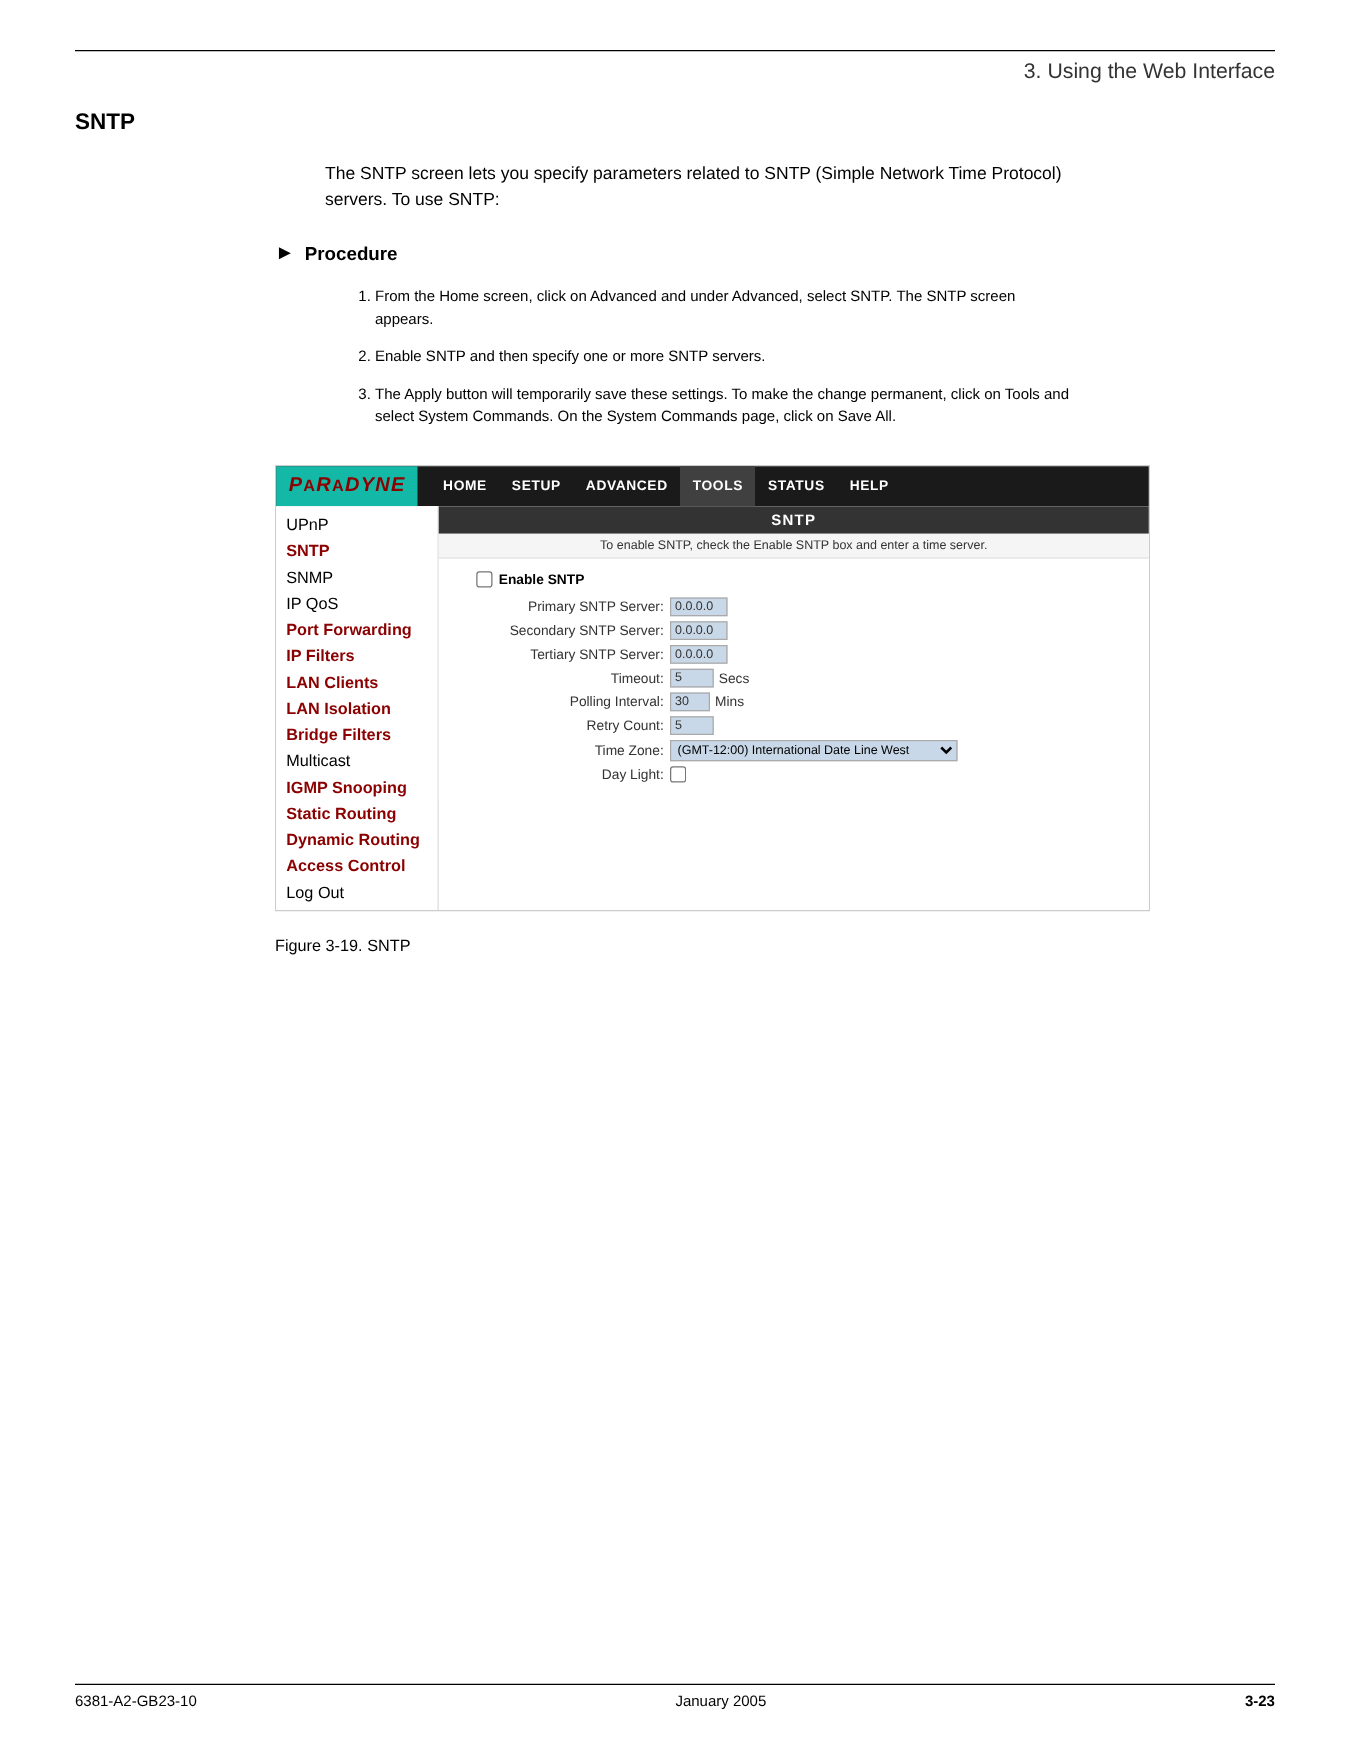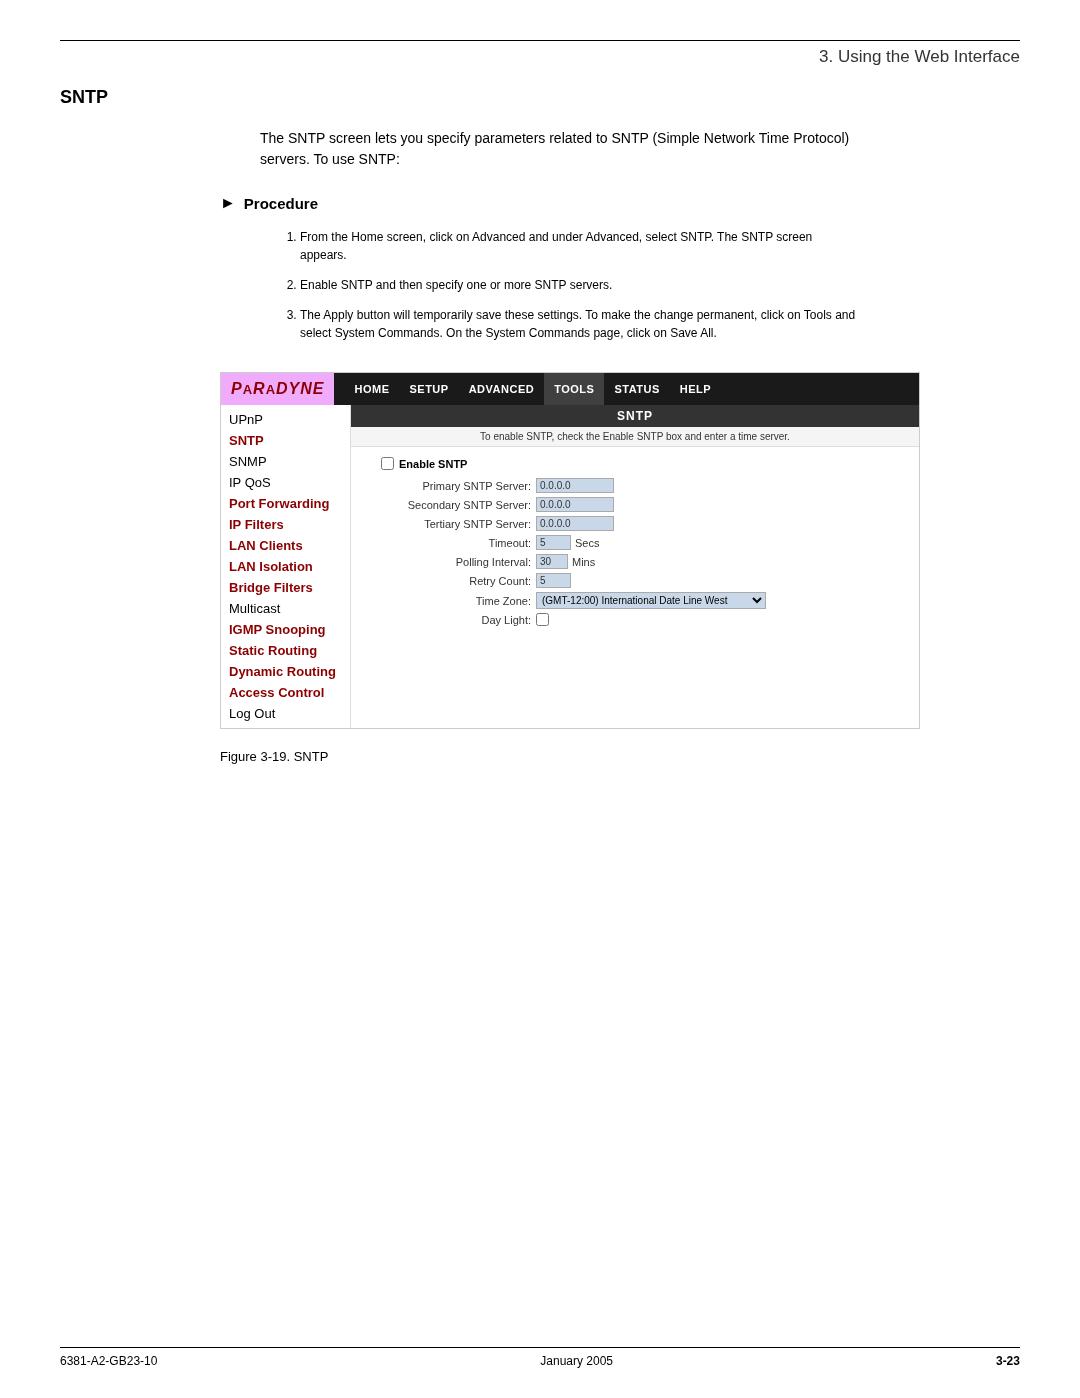--- a/index.html
+++ b/index.html
@@ -87,21 +87,21 @@
 
     
     .navbar {
       background: #1a1a1a;
       display: flex;
       align-items: center;
       padding: 0;
       height: 32px;
     }
     .navbar-brand {
-      background: #f0abfc;
+      background: #14b8a6;
       padding: 4px 10px;
       font-size: 16px;
       font-weight: bold;
       color: #8b0000;
       letter-spacing: 1px;
       height: 100%;
       display: flex;
       align-items: center;
       margin-right: 10px;
     }
@@ -192,21 +192,21 @@
       width: 160px;
       margin-right: 5px;
       color: #333;
       font-size: 11px;
     }
     .form-input {
       border: 1px solid #aaa;
       background: #c8d8e8;
       font-size: 10px;
       padding: 1px 3px;
-      width: 78px;
+      width: 46px;
       color: #333;
     }
     .form-suffix {
       margin-left: 4px;
       font-size: 11px;
       color: #333;
     }
     .enable-row {
       display: flex;
       align-items: center;

